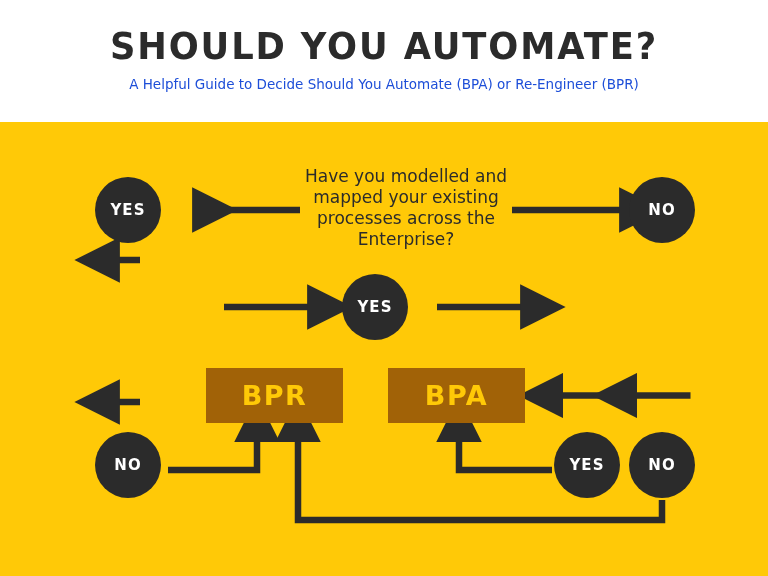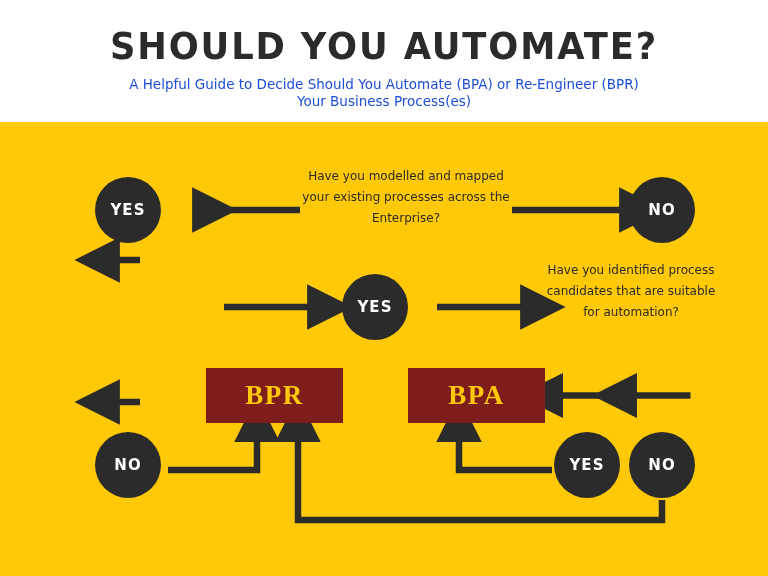--- a/index.html
+++ b/index.html
@@ -31,43 +31,42 @@
   .circle{
     position:absolute;border-radius:50%;background:#2b2b2b;
     display:flex;align-items:center;justify-content:center;
     color:#ffffff;font-weight:bold;font-size:15px;letter-spacing:1.1px;
   }
   .c-small{width:66px;height:66px;font-size:15px;}
 
   
   .qtext{
     position:absolute;text-align:center;color:#2b2b2b;
-    font-size:12px;line-height:21px;font-weight:normal;
+    font-size:17px;line-height:21px;font-weight:normal;
   }
 
   
   .resultbox{
-    position:absolute;background:#7f1d1d;
+    position:absolute;background:#a16207;
     display:flex;align-items:center;justify-content:center;
-    color:#ffc907;font-weight:bold;font-size:27px;letter-spacing:1.5px;font-family:Liberation Serif, serif;
+    color:#ffc907;font-weight:bold;font-size:27px;letter-spacing:1.5px;
   }
 
   
   .wires{position:absolute;left:0;top:0;width:768px;height:576px;pointer-events:none;}
 </style>
 </head>
 <body>
 
 <div id="page">
 
   <div class="header">
     <div class="title">SHOULD YOU AUTOMATE?</div>
     <div class="subtitle">
       <span>A Helpful Guide to Decide Should You Automate (BPA) or Re-Engineer (BPR)</span><br>
-      <span>Your Business Process(es)</span>
     </div>
   </div>
 
   <div class="body-yellow"></div>
 
   <svg class="wires" viewBox="0 0 768 576" xmlns="http://www.w3.org/2000/svg">
     <defs>
       <marker id="ahL" markerWidth="7" markerHeight="7" refX="6.4" refY="3.5" orient="auto" markerUnits="strokeWidth">
         <path d="M7,0 L7,7 L0,3.5 z" fill="#2b2b2b"></path>
       </marker>
@@ -117,31 +116,30 @@
     </g>
 
     <g>
       <path d="M 552 470 L 459 470 L 459 438" fill="none" stroke="#2b2b2b" stroke-width="6.5" marker-end="url(#ahR)"></path>
     </g>
   </svg>
 
   <div class="qtext" style="left:300px;top:166px;width:212px;">Have you modelled and mapped your existing processes across the Enterprise?</div>
 
 
-  <div class="qtext" style="left:540px;top:260px;width:182px;">Have you identified process candidates that are suitable for automation?</div>
 
   <div class="circle c-small" style="left:95px;top:177px;">YES</div>
 
   <div class="circle c-small" style="left:629px;top:177px;">NO</div>
 
   <div class="circle c-small" style="left:342px;top:274px;">YES</div>
 
   <div class="circle c-small" style="left:95px;top:432px;">NO</div>
 
   <div class="circle c-small" style="left:554px;top:432px;">YES</div>
 
   <div class="circle c-small" style="left:629px;top:432px;">NO</div>
 
   <div class="resultbox" style="left:206px;top:368px;width:137px;height:55px;">BPR</div>
 
-  <div class="resultbox" style="left:388px;top:368px;width:137px;height:55px;margin-left:20px;">BPA</div>
+  <div class="resultbox" style="left:388px;top:368px;width:137px;height:55px;">BPA</div>
 
 </div>
 
 </body></html>

